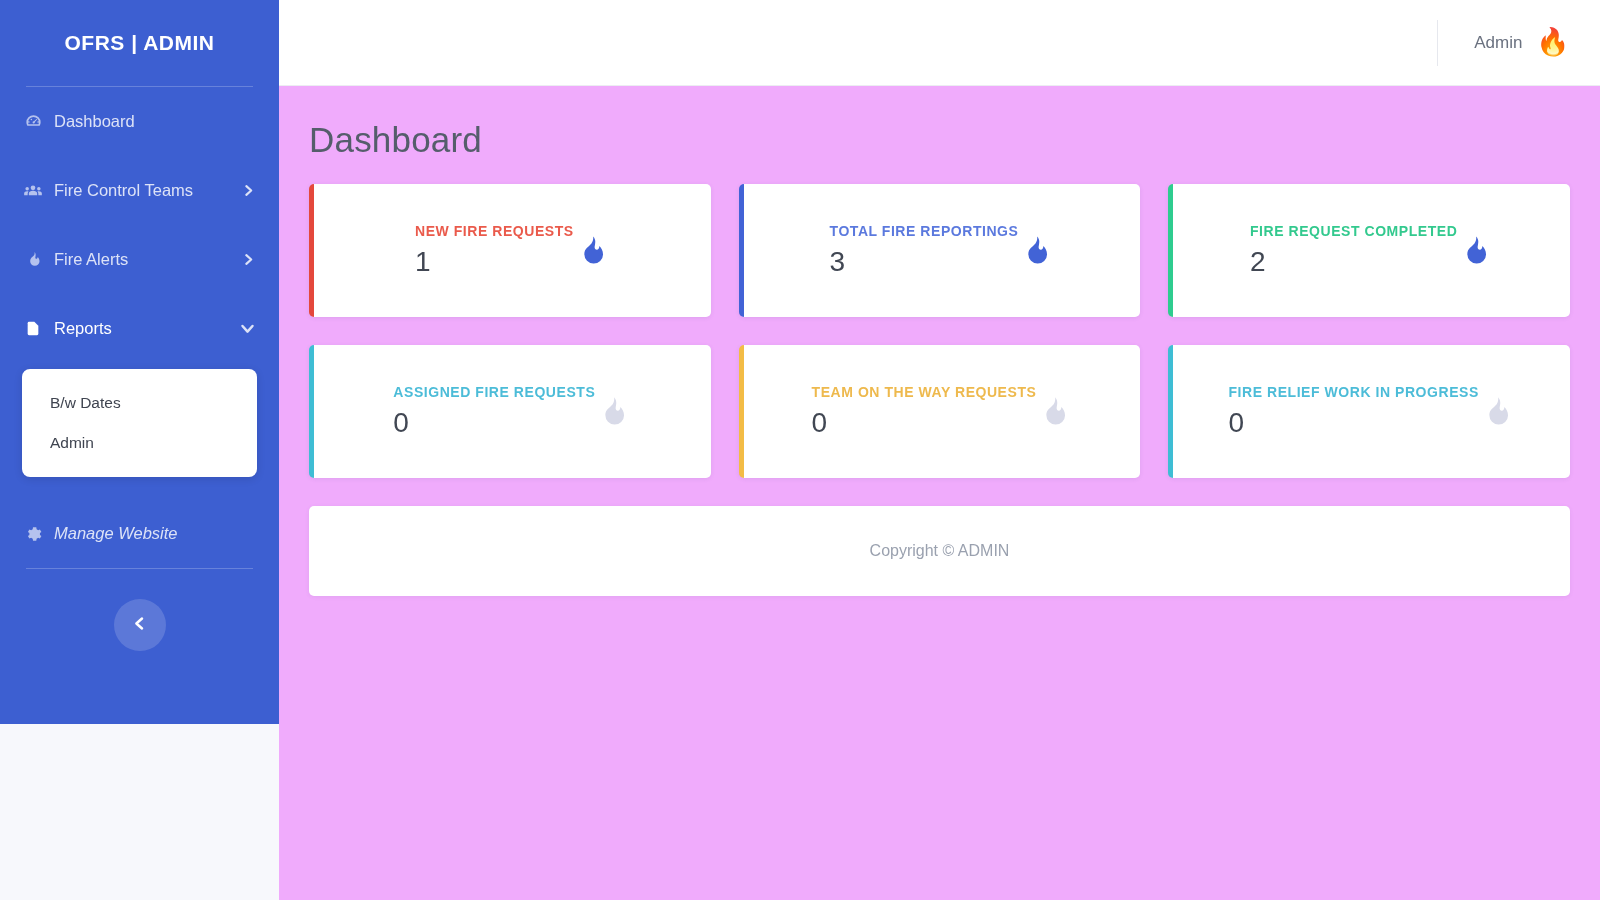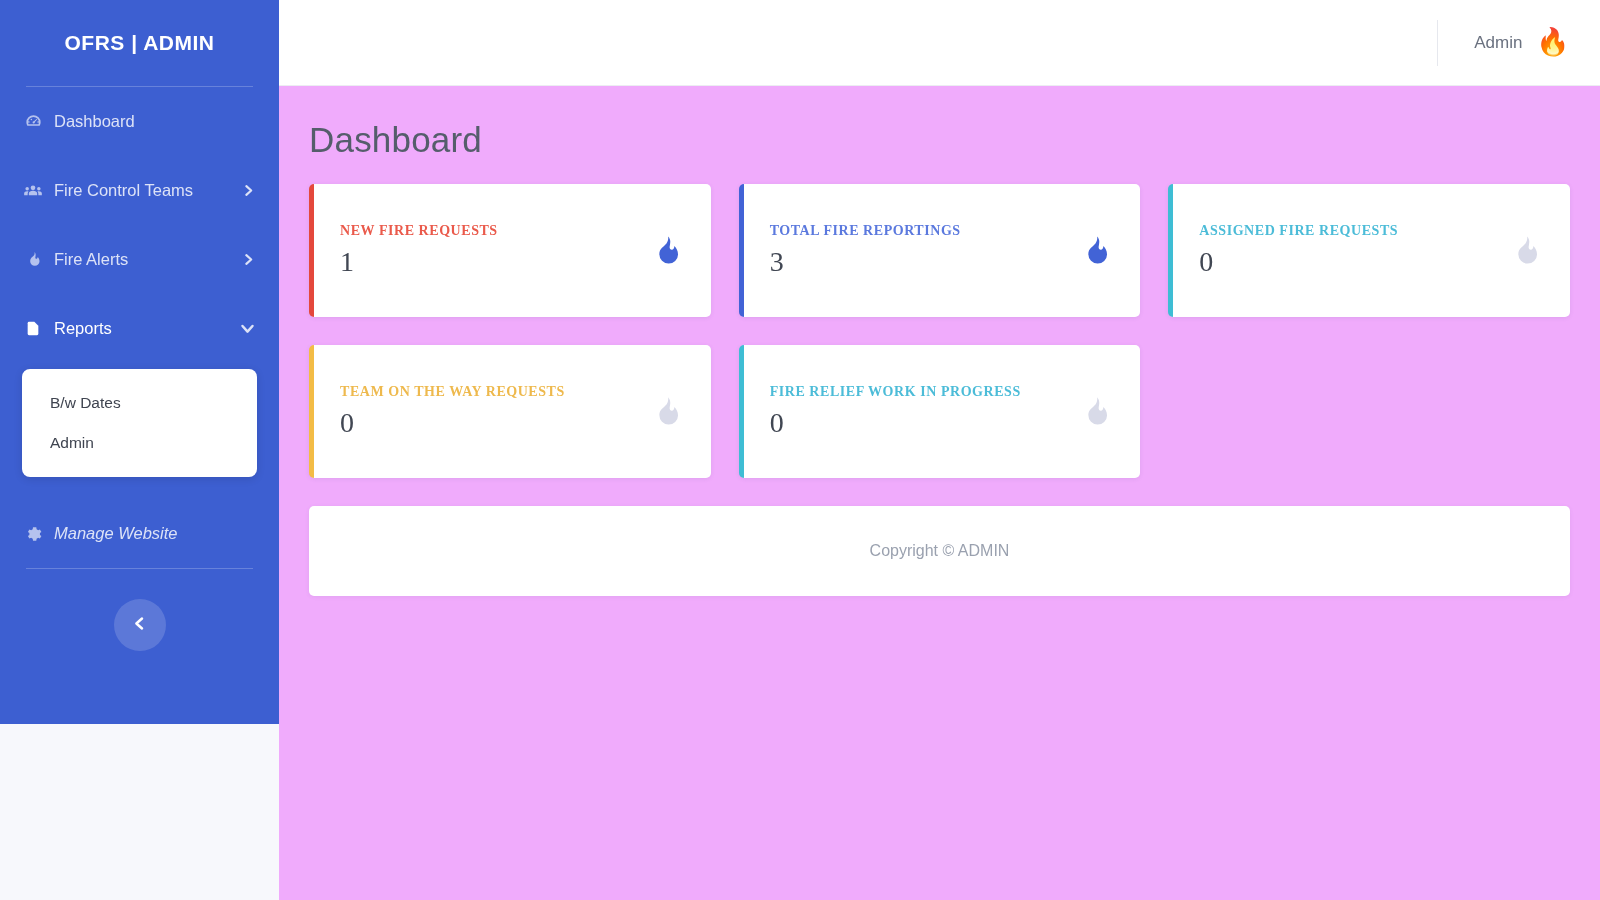--- a/index.html
+++ b/index.html
@@ -161,26 +161,25 @@
     grid-template-columns: repeat(3, 1fr);
     gap: 28px 28px;
   }
 
   .stat-card {
     background: #ffffff;
     border-radius: 5px;
     height: 133px;
     display: flex;
     align-items: center;
-    justify-content: space-between;
+    justify-content: center;
     padding: 0 28px 0 26px;
     box-shadow: 0 1px 4px rgba(70,80,120,0.10);
     border-left: 5px solid #cccccc;
     cursor: pointer;
-    font-family: Liberation Serif, serif;
   }
   .stat-text { display: flex; flex-direction: column; gap: 7px; }
   .stat-label {
     font-size: 14px;
     font-weight: bold;
     letter-spacing: 0.55px;
     text-transform: uppercase;
   }
   .stat-value {
     font-size: 28px;
@@ -326,20 +325,31 @@
           <div class="stat-text">
             <div class="stat-label" style="color: rgb(91, 121, 222);">Total Fire Reportings</div>
             <div class="stat-value">3</div>
           </div>
           <div class="stat-icon">
             <svg width="34" height="38" viewBox="0 0 24 24" fill="#4263d6">
               <path d="M13.5 1.5s.6 3.1-1.3 5.3c-1.9 2.2-4.9 3.3-4.9 7.4a6.6 6.6 0 0013.2.2c0-2.6-1.3-4.6-2.6-5.9 0 1.6-.8 2.6-1.8 2.6-1.1 0-1.7-.9-1.5-2.3.3-2.2 1.2-4.6-1.1-7.3z"></path>
             </svg>
           </div>
         </div>
+        <div class="stat-card" style="border-left-color: rgb(46, 204, 143);">
+          <div class="stat-text">
+            <div class="stat-label" style="color: rgb(51, 201, 142);">Fire Request Completed</div>
+            <div class="stat-value">2</div>
+          </div>
+          <div class="stat-icon">
+            <svg width="34" height="38" viewBox="0 0 24 24" fill="#4263d6">
+              <path d="M13.5 1.5s.6 3.1-1.3 5.3c-1.9 2.2-4.9 3.3-4.9 7.4a6.6 6.6 0 0013.2.2c0-2.6-1.3-4.6-2.6-5.9 0 1.6-.8 2.6-1.8 2.6-1.1 0-1.7-.9-1.5-2.3.3-2.2 1.2-4.6-1.1-7.3z"></path>
+            </svg>
+          </div>
+        </div>
         <div class="stat-card" style="border-left-color: rgb(62, 189, 212);">
           <div class="stat-text">
             <div class="stat-label" style="color: rgb(76, 188, 216);">Assigned Fire Requests</div>
             <div class="stat-value">0</div>
           </div>
           <div class="stat-icon">
             <svg width="34" height="38" viewBox="0 0 24 24" fill="#d8dae8">
               <path d="M13.5 1.5s.6 3.1-1.3 5.3c-1.9 2.2-4.9 3.3-4.9 7.4a6.6 6.6 0 0013.2.2c0-2.6-1.3-4.6-2.6-5.9 0 1.6-.8 2.6-1.8 2.6-1.1 0-1.7-.9-1.5-2.3.3-2.2 1.2-4.6-1.1-7.3z"></path>
             </svg>
           </div>

